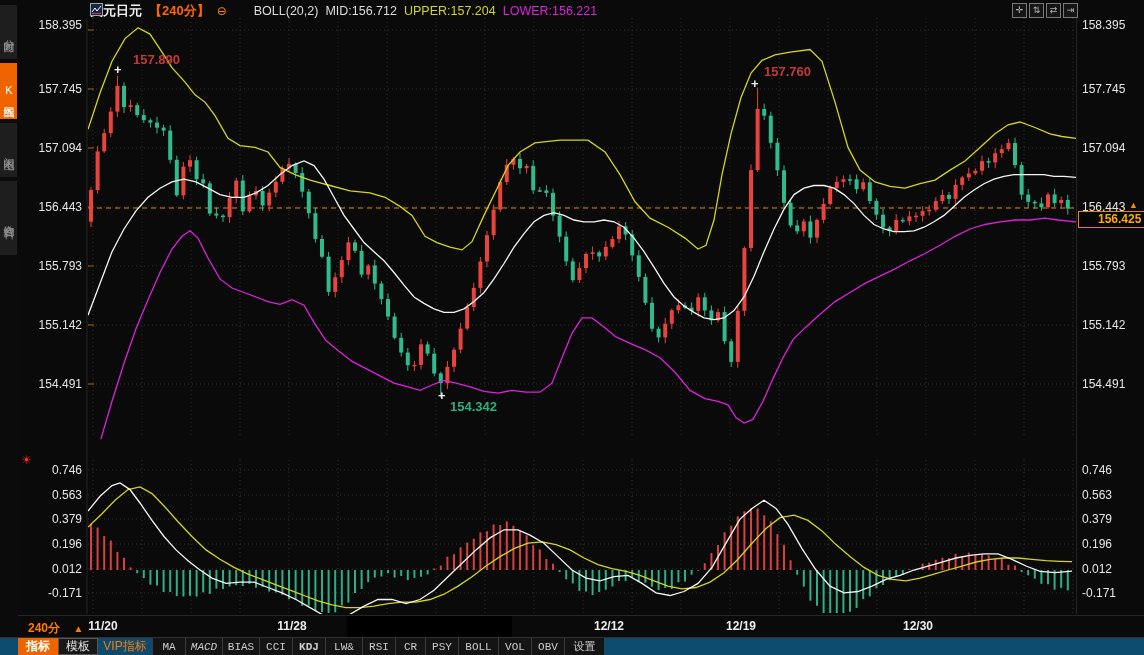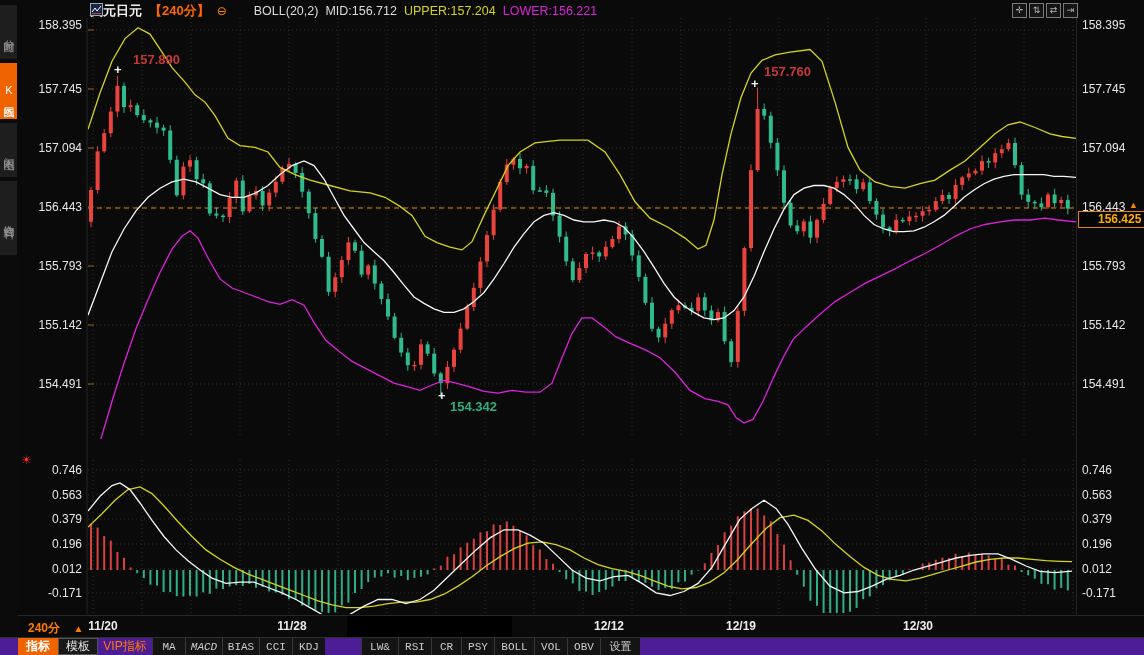--- a/index.html
+++ b/index.html
@@ -39,21 +39,21 @@
   #macd-header{position:absolute;left:88px;top:444px;font-size:12px;z-index:10;white-space:nowrap;}
   #macd-header .w{color:#dcdcdc;} #macd-header .y{color:#d4d41a;} #macd-header .m{color:#dd22dd;}
   #hot-icon{position:absolute;left:21px;top:453px;color:#ff2a2a;font-size:12px;z-index:10;}
   
   .x-label{position:absolute;top:619px;font-size:12px;font-weight:bold;color:#ececec;z-index:8;transform:translateX(-50%);}
   #redact{position:absolute;left:347px;top:616px;width:165px;height:21px;background:#000;z-index:20;}
   #period-badge{position:absolute;left:28px;top:620px;z-index:9;color:#ff7a00;font-weight:bold;font-size:12px;cursor:pointer;}
   #period-badge .tri{font-size:10px;margin-left:10px;}
   #rule-above-dates{position:absolute;left:0;top:615px;width:1144px;height:1px;background:#262626;z-index:7;}
   
-  #toolbar{position:absolute;left:0;top:637px;width:1144px;height:18px;background:#4c1d95;border-top:1px solid #2f2f2f;
+  #toolbar{position:absolute;left:0;top:637px;width:1144px;height:18px;background:#0c4a6e;border-top:1px solid #2f2f2f;
     display:flex;align-items:stretch;z-index:13;padding-left:18px;box-sizing:border-box;}
   .tb{display:flex;align-items:center;justify-content:center;font-size:12px;color:#cccccc;cursor:pointer;box-sizing:border-box;}
   .tb.active{background:#f06400;color:#fff;font-weight:bold;}
   .tb.boxed{background:#181818;border:1px solid #555;color:#e0e0e0;}
   .tb.vip{color:#ff7a00;font-weight:normal;}
   .tb.cell{background:#141414;border-left:1px solid #3a3a3a;font-family:"Liberation Mono","DejaVu Sans Mono",monospace;font-size:11px;}
   
   #watermark{position:absolute;left:962px;top:594px;font-size:41px;color:#c9c9c9;letter-spacing:1px;z-index:6;}
   svg{position:absolute;left:0;top:0;z-index:4;}
   .chart-ic{width:13px;height:13px;display:inline-block;}
@@ -691,22 +691,22 @@
   </div>
 
   <div id="toolbar">
       <div class="tb active" style="width: 40px;">指标</div>
       <div class="tb boxed" style="width: 40px;">模板</div>
       <div class="tb vip" style="width: 54px;">VIP指标</div>
       <div class="tb cell" style="width: 33px;">MA</div>
       <div class="tb cell" style="width: 37px; font-style: italic;">MACD</div>
       <div class="tb cell" style="width: 37px;">BIAS</div>
       <div class="tb cell" style="width: 33px;">CCI</div>
-      <div class="tb cell" style="width: 33px;">KDJ</div>
-      <div class="tb cell" style="width: 37px; margin-left: 36px;">LW&amp;</div>
+      <div class="tb cell" style="width: 33px; font-weight: bold;">KDJ</div>
+      <div class="tb cell" style="width: 37px;">LW&amp;</div>
       <div class="tb cell" style="width: 33px;">RSI</div>
       <div class="tb cell" style="width: 30px;">CR</div>
       <div class="tb cell" style="width: 33px;">PSY</div>
       <div class="tb cell" style="width: 40px;">BOLL</div>
       <div class="tb cell" style="width: 33px;">VOL</div>
       <div class="tb cell" style="width: 33px;">OBV</div>
       <div class="tb cell" style="width: 40px;">设置</div>
     </div>
 </div>
 

